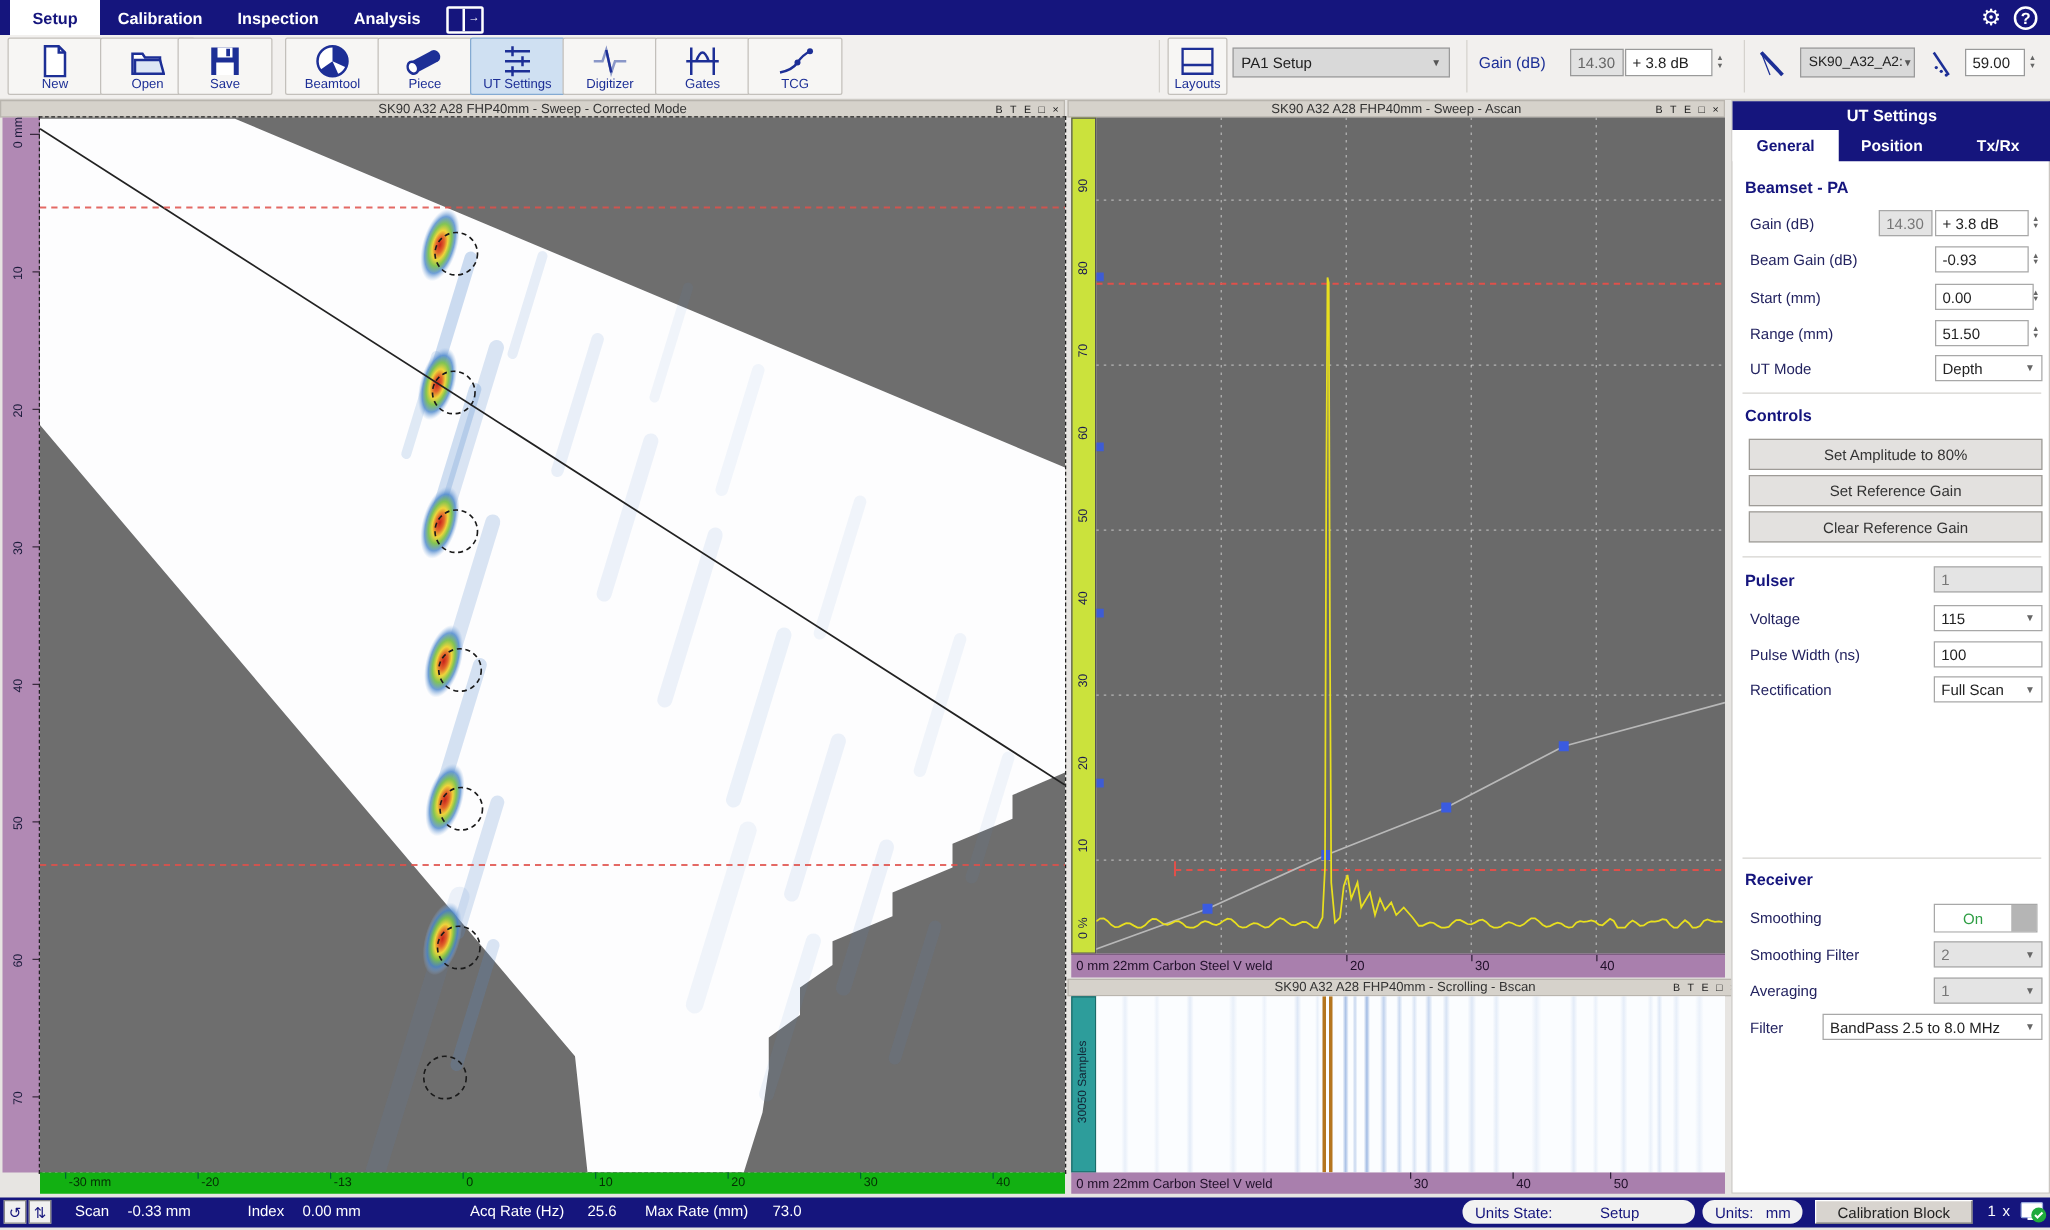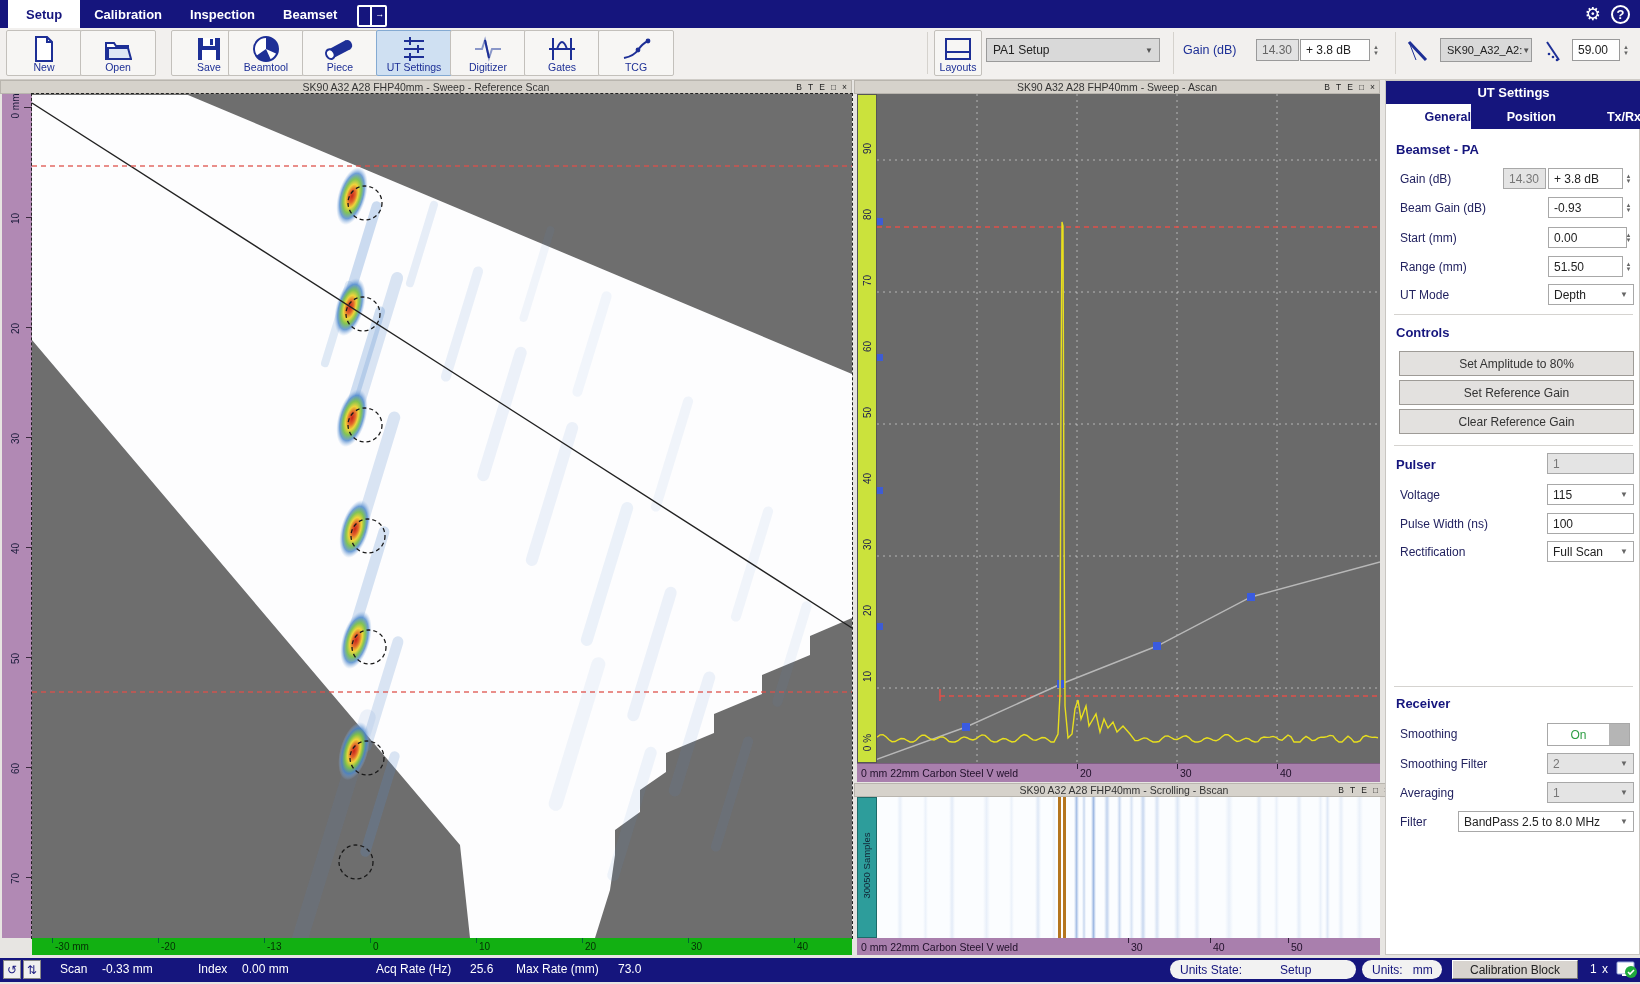--- a/index.html
+++ b/index.html
@@ -49,21 +49,21 @@
   .pruler-num{position:absolute;top:3px;font-size:10.5px;color:#20102a;}
   
   #bscan-scale{left:857px;top:797px;width:20px;height:141px;background:#2d9d9b;border:1px solid #1c6b69;box-sizing:border-box;}
   #bscan-scale .samples{position:absolute;left:-37px;top:62px;transform:rotate(-90deg);font-size:9.5px;color:#123;white-space:nowrap;width:90px;text-align:center;}
   #bscan-plot{left:877px;top:797px;width:503px;height:141px;background:#fbfdff;overflow:hidden;}
   .bstripe{position:absolute;top:0;height:141px;}
   #bscan-ruler{left:857px;top:938px;width:523px;height:17px;background:#a97fad;}
   
   #panel{left:1385px;top:80px;width:255px;height:875px;background:#fff;border:1px solid #c9c6c2;box-sizing:border-box;}
   #panel-header{position:absolute;left:0;top:0;width:255px;height:23px;background:#15157d;color:#fff;font-weight:bold;font-size:13px;display:flex;align-items:center;justify-content:center;}
-  .ptab{position:absolute;top:23px;height:25px;width:85px;background:#15157d;color:#fff;font-size:12.5px;font-weight:bold;display:flex;align-items:center;justify-content:flex-end;box-sizing:border-box;}
+  .ptab{position:absolute;top:23px;height:25px;width:85px;background:#15157d;color:#fff;font-size:12.5px;font-weight:bold;display:flex;align-items:center;justify-content:center;box-sizing:border-box;}
   .ptab.active{background:#fff;color:#15157d;border-bottom:none;}
   .psection{position:absolute;left:10px;font-size:13px;font-weight:bold;color:#15157d;}
   .plabel{position:absolute;left:14px;font-size:12px;color:#232360;}
   .pbox{position:absolute;background:#fff;border:1px solid #a8a8a8;font-size:12px;color:#222;display:flex;align-items:center;padding:0 5px;box-sizing:border-box;height:21px;}
   .pbox.gray{background:#e4e4e4;color:#777;}
   .pbox .arrow{margin-left:auto;color:#666;font-size:8px;}
   .pspin{position:absolute;width:11px;height:21px;display:flex;flex-direction:column;align-items:center;justify-content:center;font-size:6px;color:#666;line-height:5px;}
   .pbutton{position:absolute;left:13px;width:235px;height:25px;background:#e3e1df;border:1px solid #9e9b97;font-size:12px;color:#333;display:flex;align-items:center;justify-content:center;box-sizing:border-box;}
   .pdivider{position:absolute;left:8px;width:239px;border-top:1px solid #d5d3d0;}
   .toggle{position:absolute;height:23px;box-sizing:border-box;border:1px solid #a8a8a8;display:flex;}
@@ -76,21 +76,21 @@
   .sb-pill{position:absolute;top:2px;height:19px;background:#f2f2f2;border-radius:10px;color:#15157d;font-size:12px;display:flex;align-items:center;box-sizing:border-box;padding:0 10px;}
   .sb-btn{position:absolute;top:2px;height:19px;background:#d8d4cf;border:1px solid #fff;border-right-color:#777;border-bottom-color:#777;color:#222;font-size:12px;display:flex;align-items:center;justify-content:center;box-sizing:border-box;}
 </style>
 </head>
 <body>
 
 <div id="menubar" class="abs">
   <div class="menu-item active">Setup</div>
   <div class="menu-item">Calibration</div>
   <div class="menu-item">Inspection</div>
-  <div class="menu-item">Beamset</div>
+  <div class="menu-item">Analysis</div>
   <div id="menu-win-icon"></div>
   <div class="right-icons">
     <span class="gear">⚙</span>
     <span class="help">?</span>
   </div>
 </div>
 
 <div id="toolbar" class="abs">
   <div id="toolbar-buttons">
       <div class="tbtn" style="left: 6px;">
@@ -104,21 +104,21 @@
       </div>
       <div class="tbtn" style="left: 80px;">
         <div class="ticon">
           <svg width="28" height="24" viewBox="0 0 28 24">
             <path d="M2,6 h8 l2,3 h12 v13 h-22 z" fill="#fff" stroke="#1d2f96" stroke-width="2"></path>
             <path d="M4,11 h20 l3,11 h-23 z" fill="#dde6f5" stroke="#1d2f96" stroke-width="2"></path>
           </svg>
         </div>
         <div class="tlabel">Open</div>
       </div>
-      <div class="tbtn" style="left: 171px;">
+      <div class="tbtn" style="left: 142px;">
         <div class="ticon">
           <svg width="26" height="26" viewBox="0 0 26 26">
             <rect x="2" y="2" width="22" height="22" fill="#1d2f96"></rect>
             <rect x="7" y="2" width="12" height="8" fill="#fff"></rect>
             <rect x="14" y="3" width="3" height="6" fill="#1d2f96"></rect>
             <rect x="6" y="14" width="14" height="10" fill="#fff"></rect>
           </svg>
         </div>
         <div class="tlabel">Save</div>
       </div>
@@ -240,21 +240,21 @@
   <div class="valbox" style="left:1572px;top:11px;width:48px;height:22px">
       <span>59.00</span>
     </div>
   <div class="spin" style="left:1620px;top:11px;height:22px">
       <span>▲</span>
       <span>▼</span>
     </div>
 </div>
 
 <div class="win-title abs" style="left:0;top:80px;width:852px;height:14px">
-  <span>SK90  A32  A28  FHP40mm - Sweep - Reference Scan</span>
+  <span>SK90  A32  A28  FHP40mm - Sweep - Corrected Mode</span>
   <div class="win-btns">
       <span>B</span>
       <span>T</span>
       <span>E</span>
       <span>□</span>
       <span>×</span>
     </div>
 </div>
 <div id="vruler" class="abs">
     <div class="vr-label" style="top: 9px;">0 mm</div>

